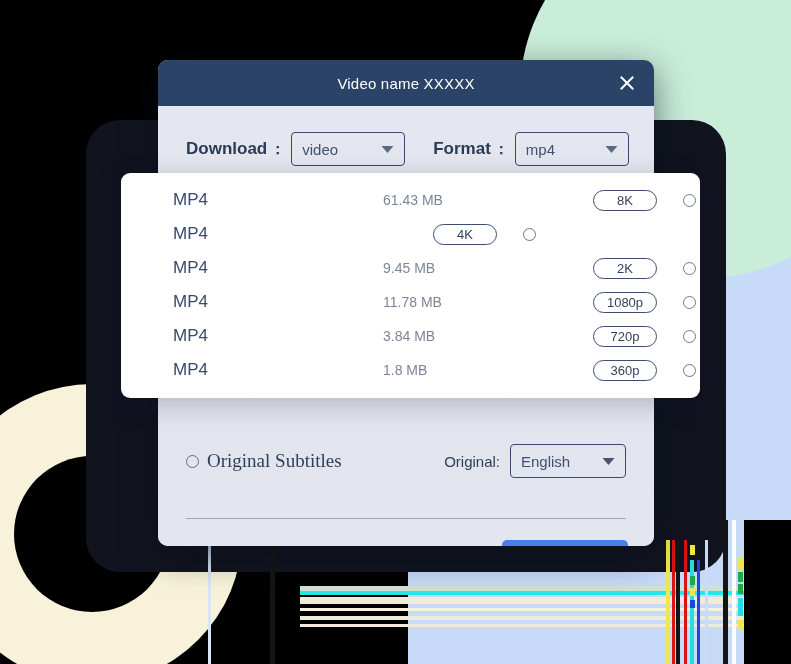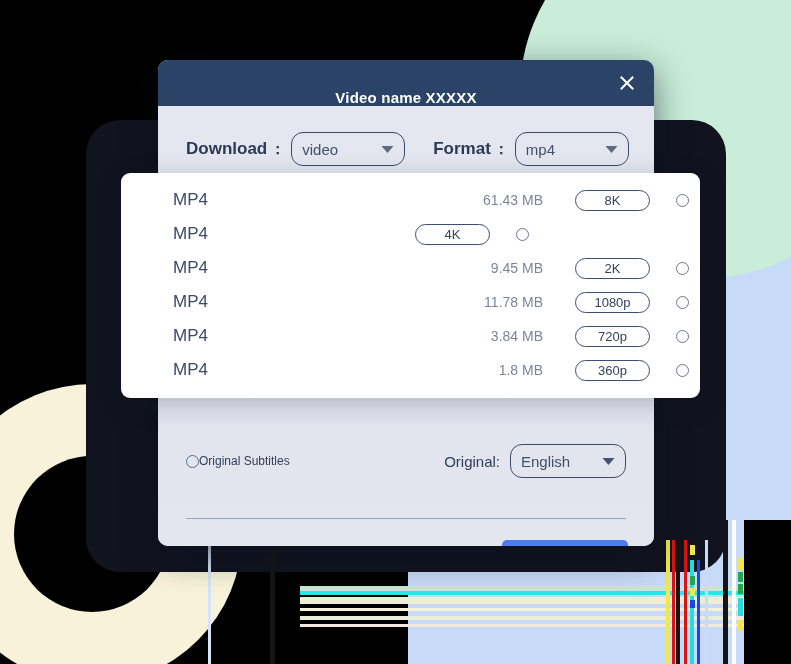--- a/index.html
+++ b/index.html
@@ -75,23 +75,22 @@
     border-radius: 10px;
     background: #e2e5ee;
     overflow: hidden;
     box-shadow: 0 10px 34px rgba(10,14,28,0.55);
   }
   .titlebar {
     position: relative;
     height: 46px;
     background: #2b4366;
     display: flex;
-    align-items: flex-end;
+    align-items: center;
     justify-content: center;
-    font-weight: bold;
   }
   .title-text {
     color: #ffffff;
     font-size: 15px;
     letter-spacing: .2px;
   }
   .close-btn {
     position: absolute;
     right: 14px; top: 50%;
     transform: translateY(-50%);
@@ -117,21 +116,21 @@
   .ctl-label {
     font-size: 17px;
     font-weight: bold;
     color: #2b3a55;
     white-space: nowrap;
   }
   .ctl-colon { font-weight: bold; color:#2b3a55; font-size:15px; margin: 0 6px 0 3px; }
   .select-box {
     position: relative;
     border: 1.4px solid #394b6b;
-    border-radius: 12px;
+    border-radius: 4px;
     height: 32px;
     display: flex;
     align-items: center;
     padding: 0 10px;
     min-width: 92px;
     cursor: pointer;
     background: transparent;
   }
   .select-val {
     font-size: 15px;
@@ -155,22 +154,24 @@
   }
   .radio-ring {
     width: 13px; height: 13px;
     border: 1.4px solid #5c6b88;
     border-radius: 50%;
     display: inline-block;
     box-sizing: border-box;
     cursor: pointer;
   }
   .sub-label {
-    font-size: 12px;
+    font-size: 19px;
     color: #2f3e5a;
+    margin-left: 8px;
+    font-family: Liberation Serif, serif;
   }
   .lang-label {
     font-size: 15px;
     color: #2f3e5a;
     margin-left: auto;
     margin-right: 10px;
   }
   .lang-select { min-width: 94px; }
 
   .divider {
@@ -215,25 +216,25 @@
   .panel-rows { padding-top: 10px; }
   .fmt {
     font-size: 17px;
     color: #3a4a68;
     width: 210px;
   }
   .size {
     font-size: 14px;
     color: #7c8597;
     width: 160px;
-    text-align: right;
+    text-align: left;
   }
   .pill {
-    margin-left: 32px;
-    width: 75px; height: 21px;
+    margin-left: 50px;
+    width: 64px; height: 21px;
     border: 1.3px solid #3d4e6e;
     border-radius: 11px;
     display: flex;
     align-items: center;
     justify-content: center;
     font-size: 13px;
     color: #33425e;
     cursor: pointer;
     box-sizing: border-box;
   }

